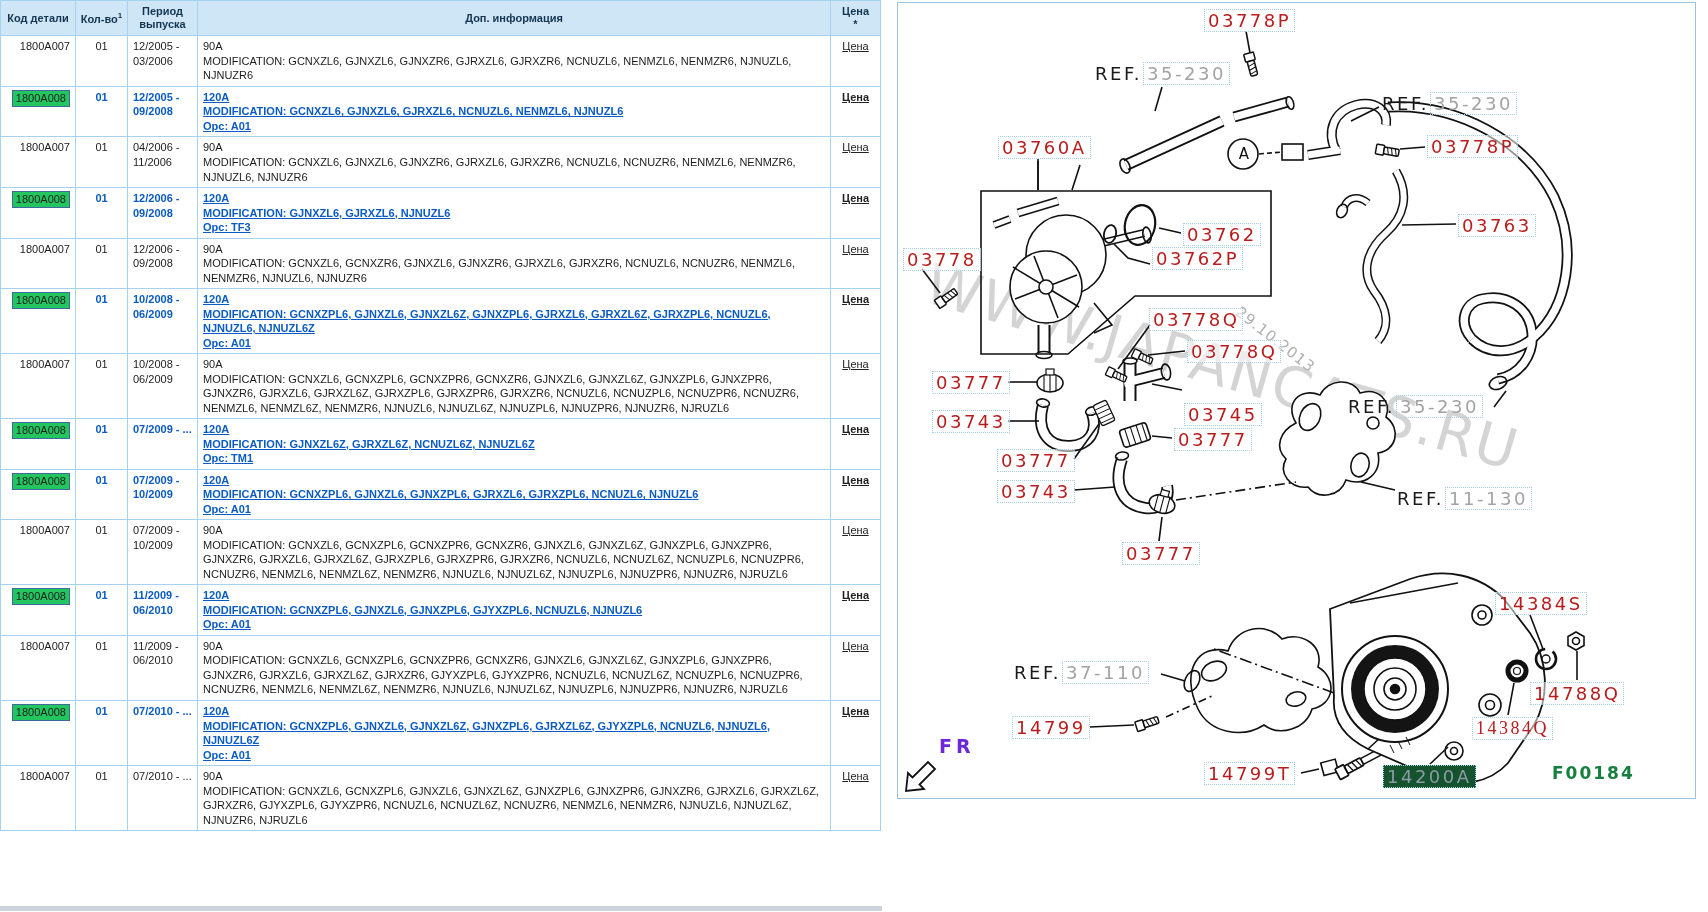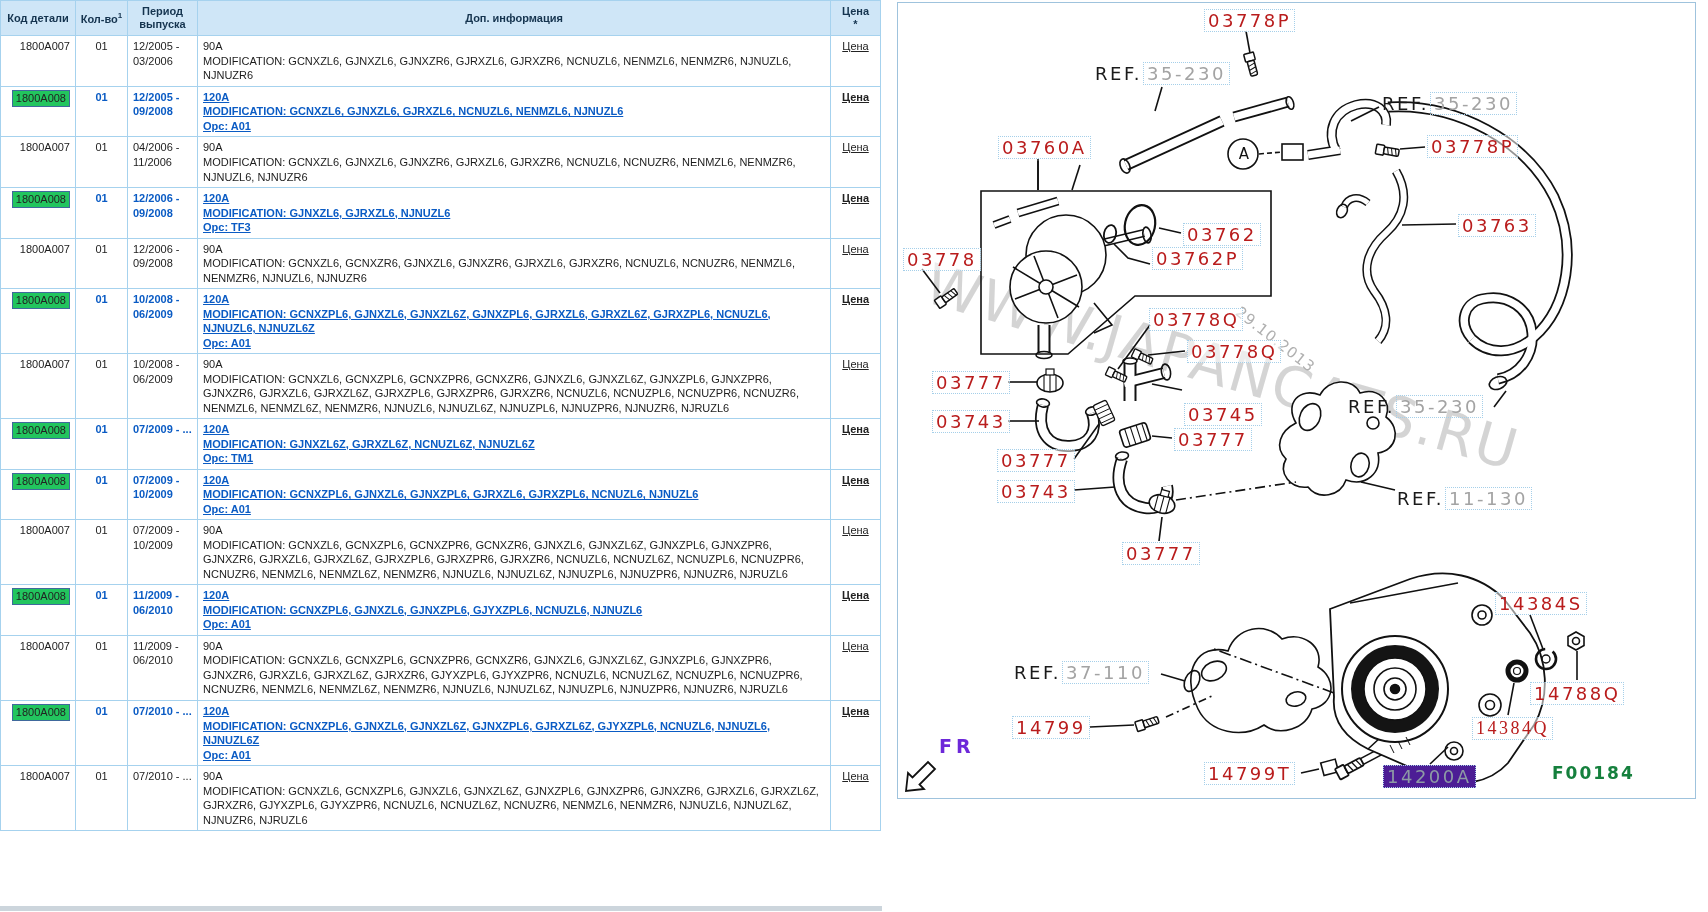--- a/index.html
+++ b/index.html
@@ -24,21 +24,21 @@
   .info-cell div{margin:0;}
   sup{font-size:8px;}
   #bottom-strip{position:absolute;left:0;top:906px;width:882px;height:5px;background:#ccd5dc;}
   
   #diagram{position:absolute;left:897px;top:2px;width:797px;height:795px;border:1px solid #9fc3dd;
            background:#fff;overflow:hidden;}
   #diagram svg{position:absolute;left:0;top:0;}
   .dlabel{position:absolute;font-family:"DejaVu Sans",sans-serif;font-size:18px;letter-spacing:2.5px;
           color:#b91c1c;white-space:nowrap;cursor:pointer;}
   .dlabel.part{border:1px dotted #a5cfe9;padding:0 3px;background:rgba(255,255,255,.55);}
-  .dlabel.highlight{border:1px dotted #a5cfe9;padding:0 3px;background:#4c1d95;color:#8d9aa5;}
+  .dlabel.highlight{border:1px dotted #a5cfe9;padding:0 3px;background:#14532d;color:#8d9aa5;}
   .dlabel.ref{color:#1a1a1a;border:none;padding:0;}
   .dlabel.ref .refnum{color:#a3a3a3;border:1px dotted #a5cfe9;padding:0 3px;margin-left:1px;}
   .dlabel.fig{color:#15803d;border:none;letter-spacing:2px;font-weight:bold;font-size:17px;cursor:default;}
   #fr-label{position:absolute;left:12px;top:732px;font-size:19px;font-weight:bold;color:#6d28d9;
             letter-spacing:4px;font-family:"DejaVu Sans",sans-serif;margin-left:29px;}
   #marker-a{position:absolute;left:337px;top:142px;width:18px;text-align:center;font-size:15px;
             color:#111;font-family:"DejaVu Sans",sans-serif;}
   #watermark{position:absolute;left:38px;top:248px;font-size:56px;letter-spacing:2px;color:#b9b9b9;
              opacity:.6;transform:rotate(16deg);transform-origin:left top;white-space:nowrap;
              font-family:"DejaVu Sans",sans-serif;pointer-events:none;}

